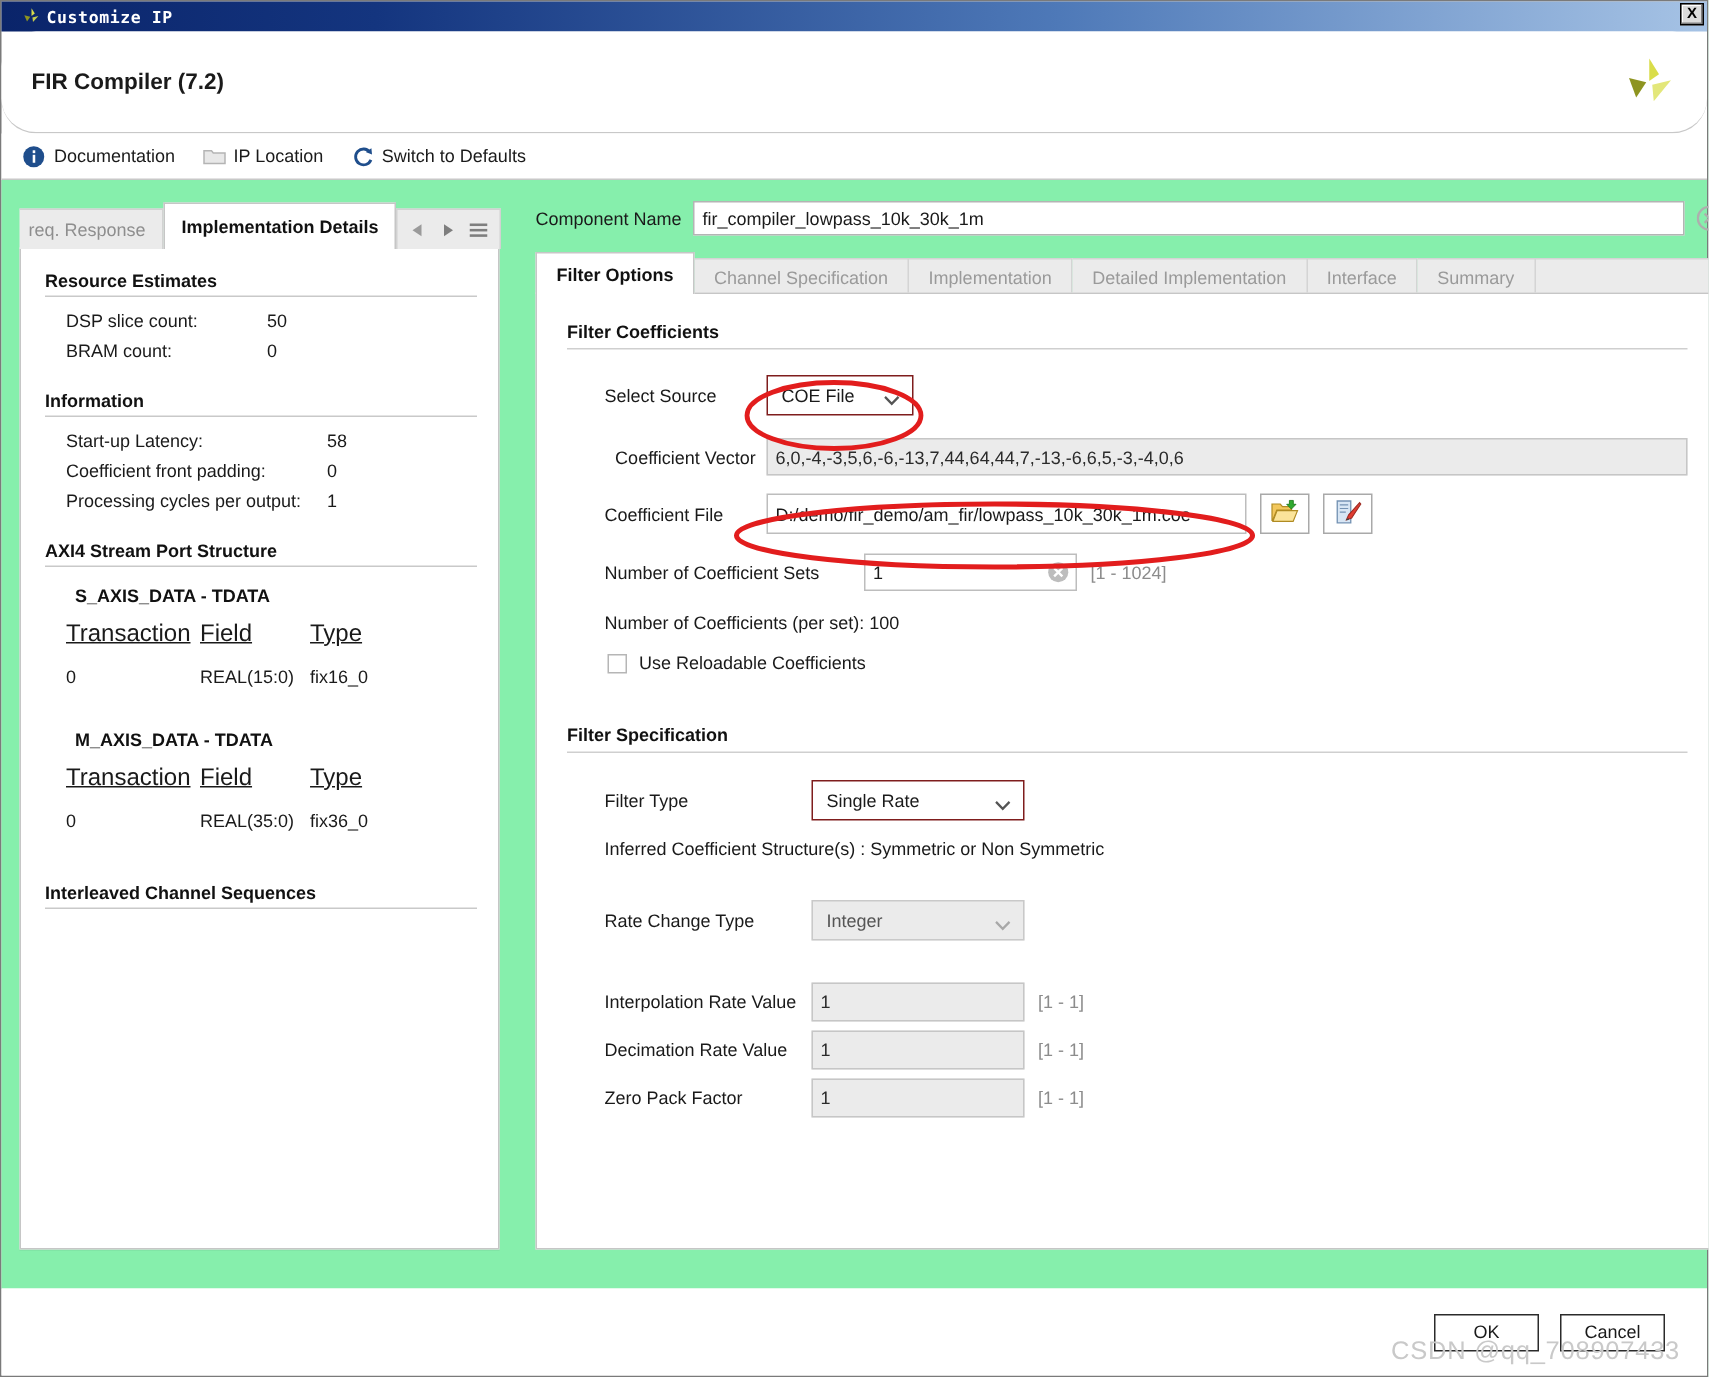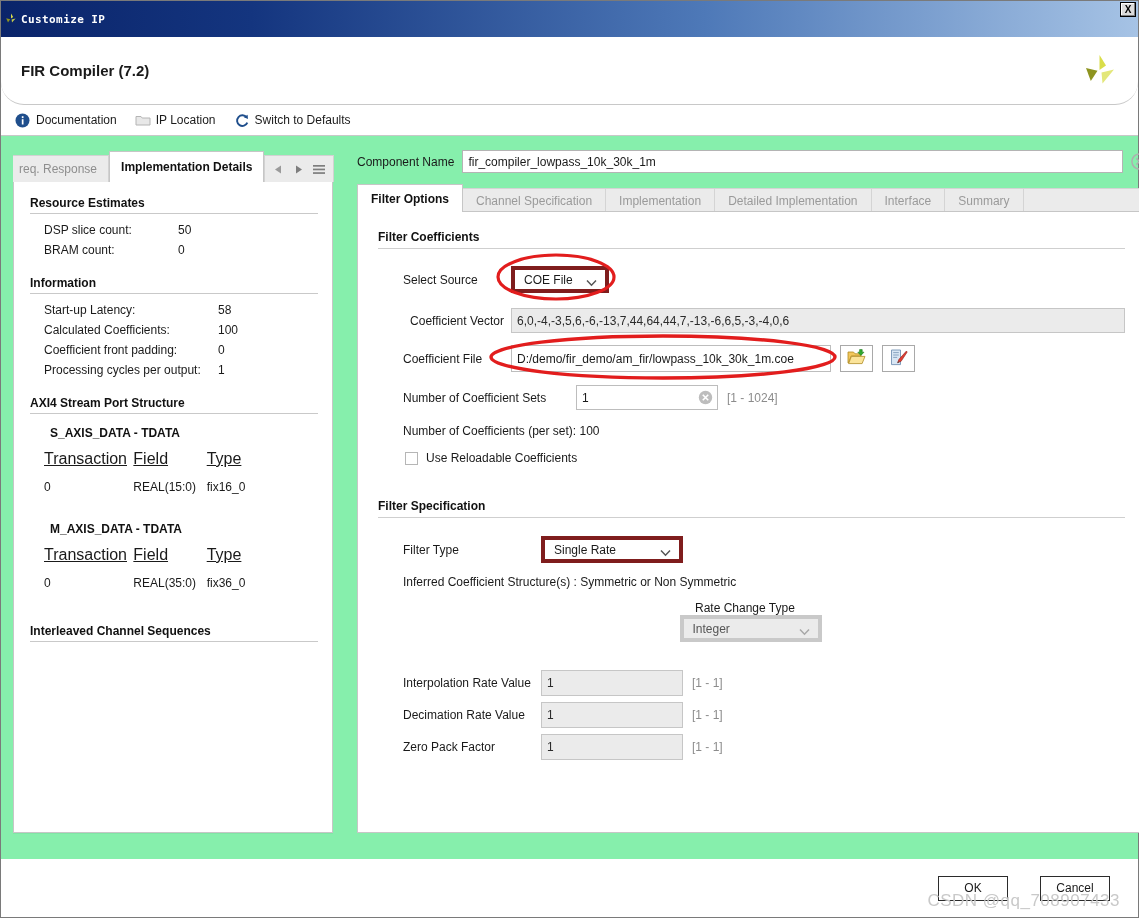--- a/index.html
+++ b/index.html
@@ -20,24 +20,24 @@
   #window {
     position: absolute; left: 0; top: 0;
     width: 1139px; height: 918px;
     border: 1px solid #7a7a7a;
     background: #ffffff;
     display: flex; flex-direction: column;
   }
 
   
   #titlebar {
-    height: 36px; min-height: 18px;
+    height: 20px; min-height: 18px;
     background: linear-gradient(to right, #0a246a 0%, #14357f 22%, #4e79b8 62%, #a6c3e5 100%);
     display: flex; align-items: center;
-    padding: 0 1px 0 3px;
+    padding: 0 1px 0 13px;
     position: relative;
   }
   #titlebar .tb-icon { width: 14px; height: 14px; margin-right: 3px; position: relative; }
   #titlebar .tb-title {
     color: #ffffff;
     font-family: "DejaVu Sans Mono", monospace;
     font-size: 11px;
     font-weight: bold;
     letter-spacing: 0.4px;
     white-space: nowrap;
@@ -232,21 +232,21 @@
   }
   .group-title { font-size: 12px; font-weight: bold; color: #111; padding-left: 2px; }
   .group-rule { height: 1px; background: #cfcfcf; margin: 4px 0 0 2px; }
 
   .frow { display: flex; align-items: center; margin-top: 14px; }
   .flabel { font-size: 12px; color: #1a1a1a; white-space: nowrap; }
   .hint { font-size: 12px; color: #8c8c8c; margin-left: 9px; white-space: nowrap; }
 
   .combo {
     height: 27px;
-    border: 4px solid #7f1d1d;
+    border: 1px solid #7f1d1d;
     background: #ffffff;
     display: flex; align-items: center;
     padding: 0 8px 0 9px;
     font-size: 12px; color: #1a1a1a;
     cursor: pointer;
     position: relative;
   }
   .combo .cv { flex: 1; }
   .combo.dis { background: #ebebeb; color: #555; border-color: #c9c9c9; }
   .chev { width: 11px; height: 8px; margin-left: 10px; }
@@ -280,21 +280,21 @@
   }
 
   .plain-line { font-size: 12px; color: #1a1a1a; margin-top: 14px; }
 
   
   #footer {
     height: 58px; min-height: 58px;
     background: #ffffff;
     display: flex; align-items: center; justify-content: flex-end;
     padding-right: 28px;
-    gap: 32px;
+    gap: 14px;
     position: relative;
   }
   .btn {
     width: 70px; height: 25px;
     background: #ffffff;
     border: 1px solid #2b2b2b;
     font-family: "Liberation Sans", sans-serif;
     font-size: 12px;
     color: #1a1a1a;
     cursor: pointer;
@@ -418,24 +418,20 @@
         </div>
 
         <div class="blk">
           <div class="sec-head">Information</div>
           <div class="sec-rule"></div>
           <div class="kv-row">
             <span class="k" style="width:190px; padding-left:16px;">Start-up Latency:</span>
             <span class="v">58</span>
           </div>
           <div class="kv-row">
-            <span class="k" style="width:190px; padding-left:16px;">Calculated Coefficients:</span>
-            <span class="v">100</span>
-          </div>
-          <div class="kv-row">
             <span class="k" style="width:190px; padding-left:16px;">Coefficient front padding:</span>
             <span class="v">0</span>
           </div>
           <div class="kv-row">
             <span class="k" style="width:190px; padding-left:16px;">Processing cycles per output:</span>
             <span class="v">1</span>
           </div>
         </div>
 
         <div class="blk">
@@ -599,21 +595,21 @@
             <span class="chev">
               <svg width="11" height="8" viewBox="0 0 11 8">
                   <path d="M1 1.6 L5.5 6.2 L10 1.6" fill="none" stroke="#555" stroke-width="1.5"></path>
                 </svg>
             </span>
           </div>
         </div>
 
         <div class="plain-line" style="padding-left:27px; margin-top:12px;">Inferred Coefficient Structure(s) : Symmetric or Non Symmetric</div>
 
-        <div class="frow" style="margin-top:12px;flex-direction:column;">
+        <div class="frow" style="margin-top:27px;">
           <span class="flabel" style="width:165px; padding-left:27px;">Rate Change Type</span>
           <div class="combo dis" style="width:142px;">
             <span class="cv">Integer</span>
             <span class="chev">
               <svg width="11" height="8" viewBox="0 0 11 8">
                   <path d="M1 1.6 L5.5 6.2 L10 1.6" fill="none" stroke="#a8a8a8" stroke-width="1.5"></path>
                 </svg>
             </span>
           </div>
         </div>

